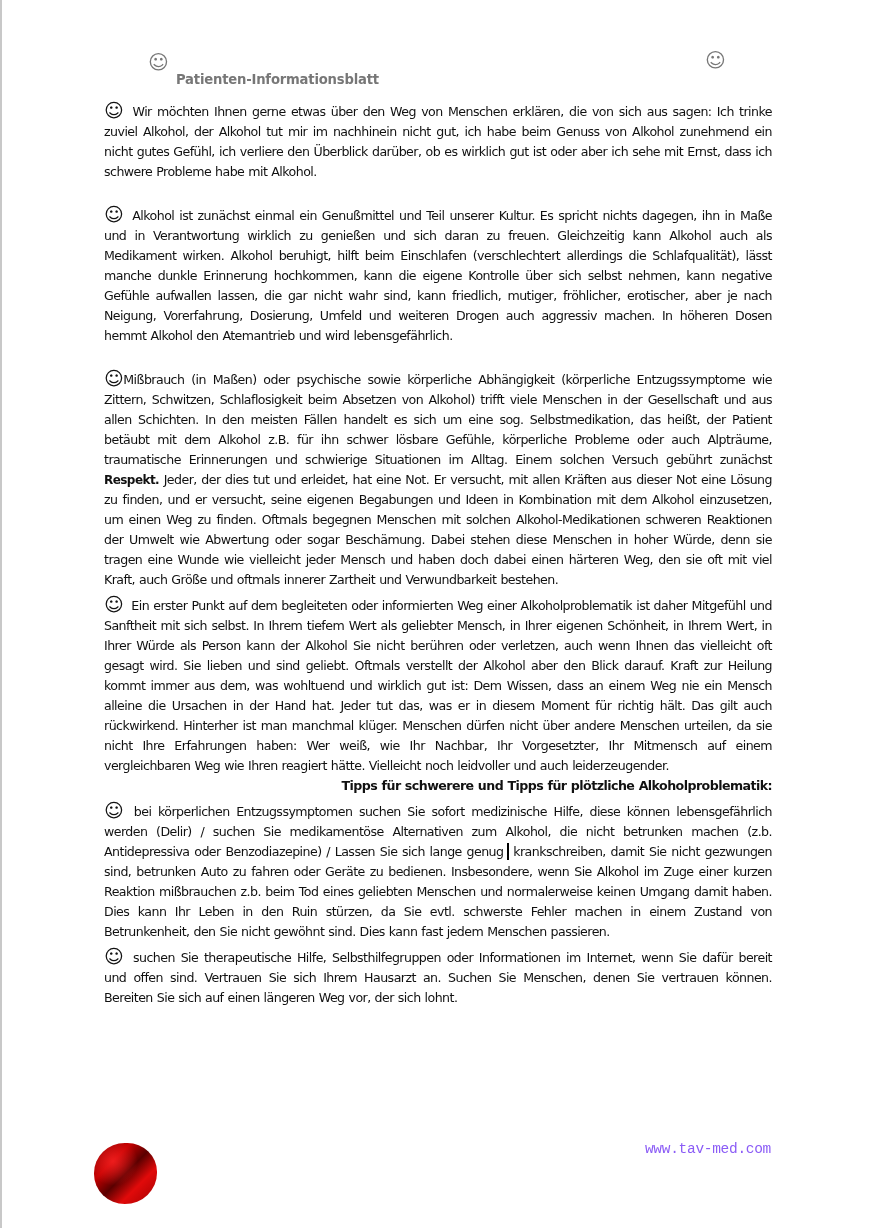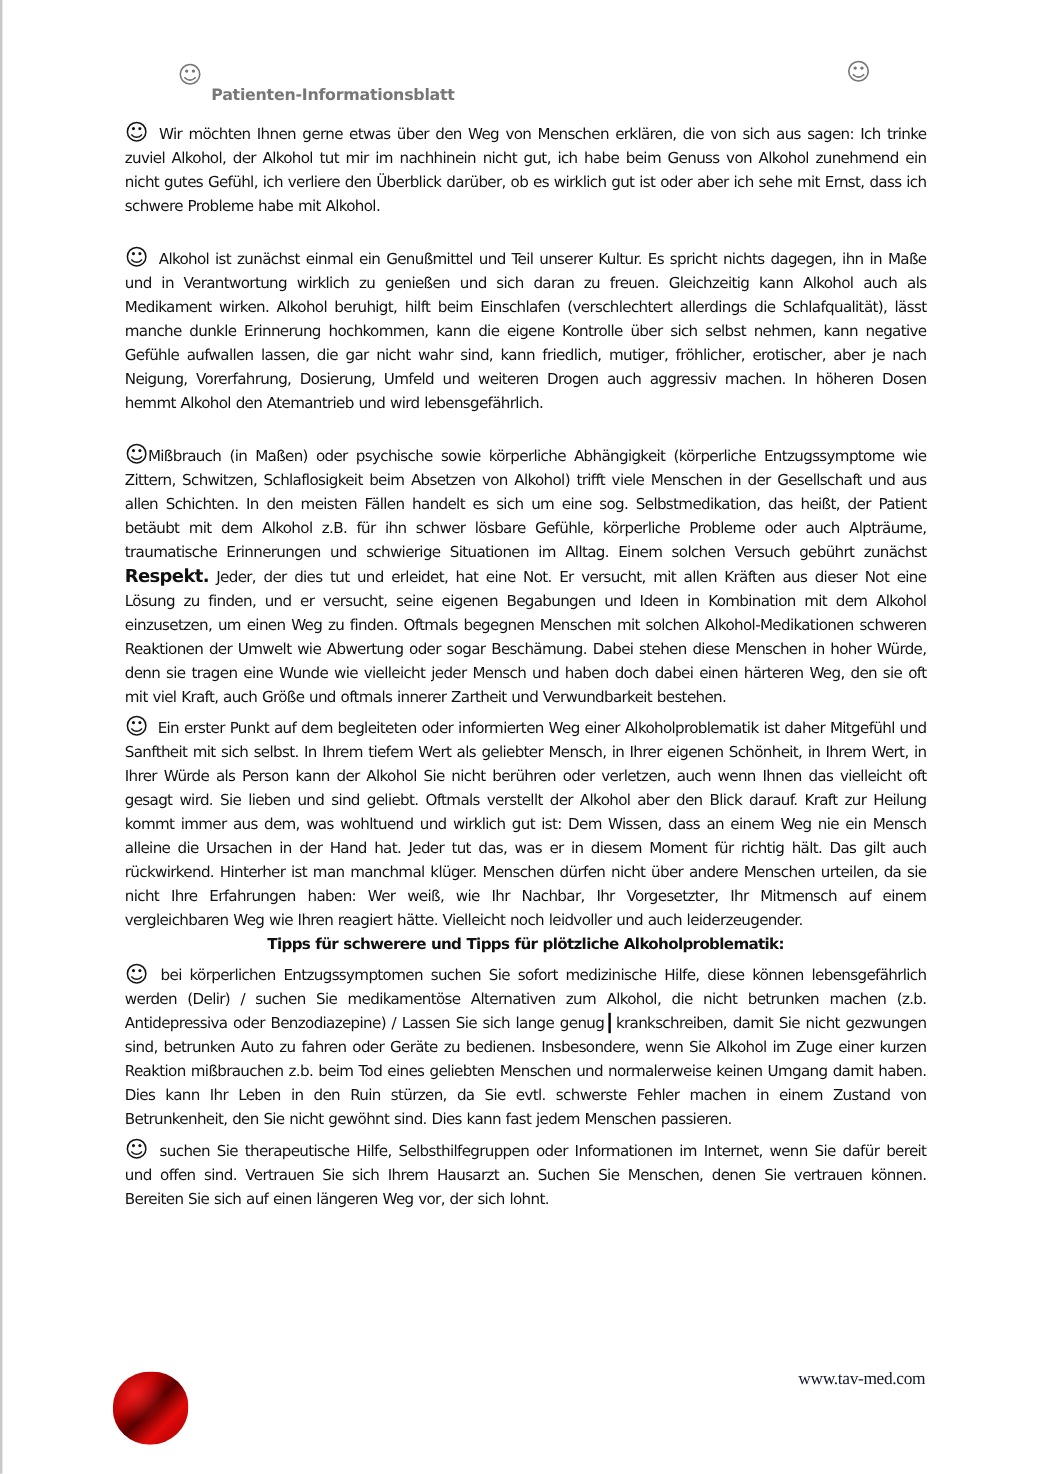--- a/index.html
+++ b/index.html
@@ -12,25 +12,25 @@
   .header .left-title { position:absolute; left:176px; top:22px; letter-spacing:-0.2px; }
   .header .right-title { position:absolute; left:409px; top:6px; letter-spacing:-0.2px; }
   .content { position:absolute; left:104px; top:102px; width:668px;
              font-family:"DejaVu Sans", sans-serif; font-size:12.6px; line-height:20px;
              text-align:justify; letter-spacing:-0.55px; word-spacing:0.5px; }
   .para { margin:0; }
   .gap-lg { height:24px; }
   .gap-md { height:6px; }
   .smile { font-size:19px; line-height:14px; font-weight:normal; margin-right:4px; vertical-align:-1px; }
   b { font-weight:normal; }
-  .respekt { font-weight:bold; font-size:15px; }
-  .center-title { text-align:center; font-weight:bold; margin:0; }
+  .respekt { font-weight:bold; font-size:12px; }
+  .center-title { text-align:right; font-weight:bold; margin:0; }
   .cursor { display:inline-block; width:2px; height:17px; background:#000; vertical-align:-4px; margin-left:3px; }
   .footer-url { position:absolute; right:103px; top:1141px;
-                font-family:Liberation Serif, serif; font-size:14.5px; color:#0f172a; letter-spacing:-0.3px; }
+                font-family:Liberation Mono, monospace; font-size:14.5px; color:#8b5cf6; letter-spacing:-0.3px; }
   .blob { position:absolute; left:94px; top:1143px; width:63px; height:61px; border-radius:50% 48% 52% 50%;
           background:
             radial-gradient(ellipse at 30% 30%, rgba(255,40,40,0.7), rgba(0,0,0,0) 40%),
             linear-gradient(135deg, #7a0000 0%, #c40000 30%, #5a0000 50%, #e10a0a 70%, #a00000 100%); }
 </style>
 </head>
 <body>
 
 <div class="left-edge"></div>
 

